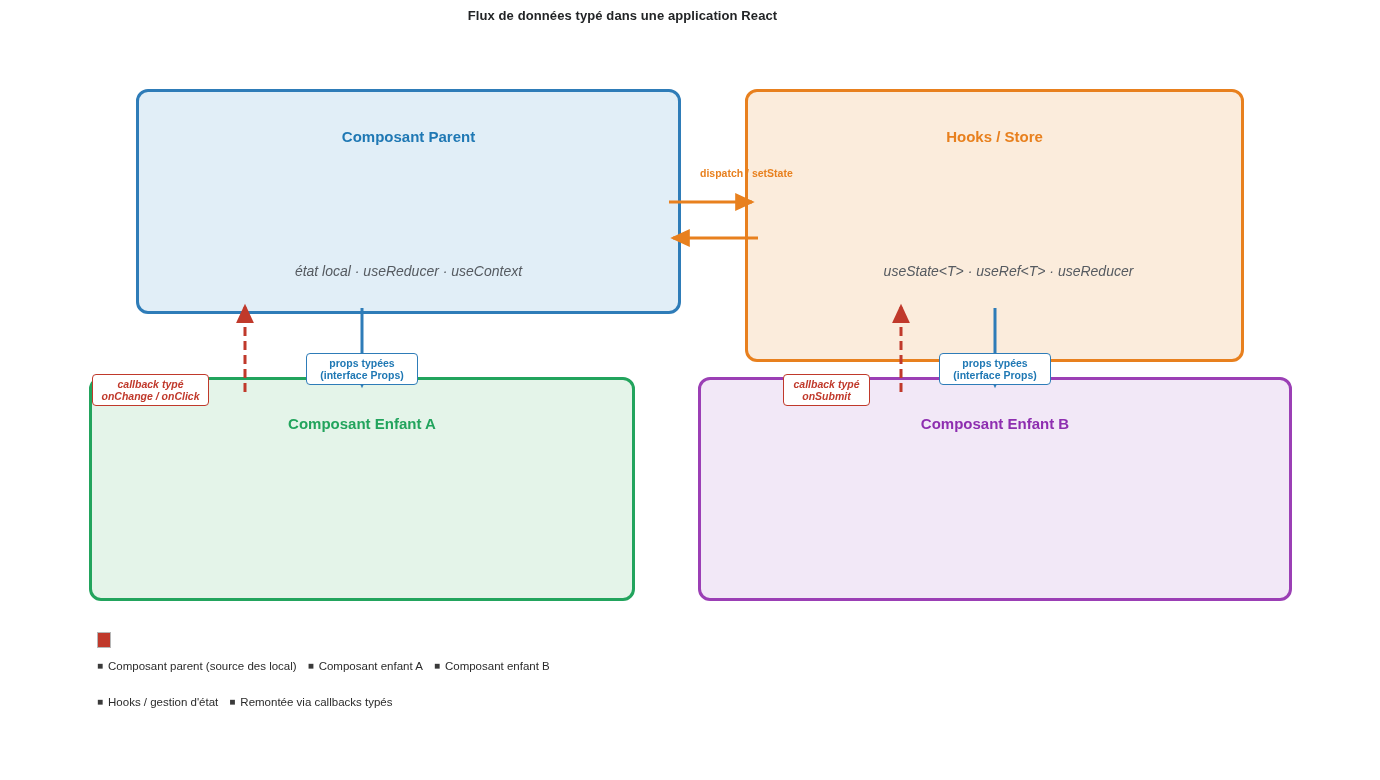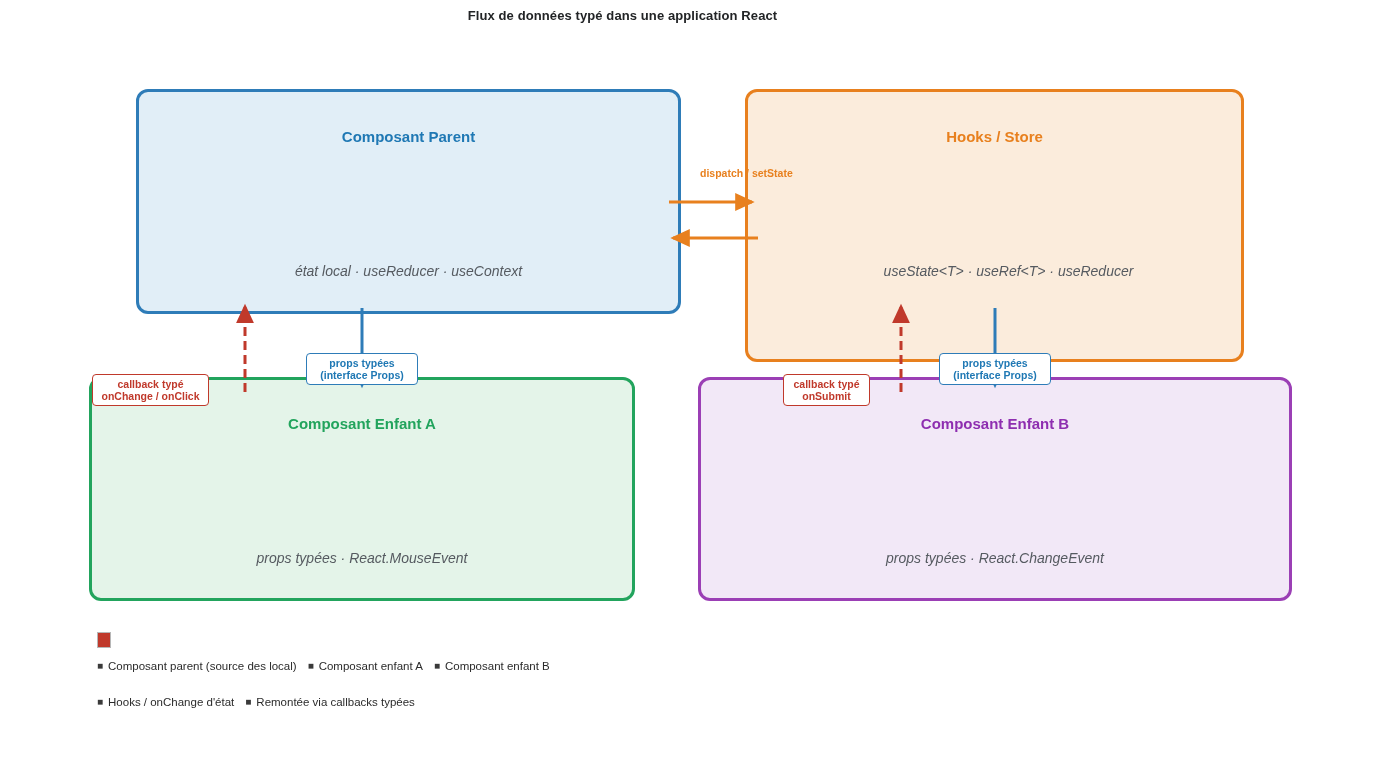--- a/index.html
+++ b/index.html
@@ -96,20 +96,21 @@
     padding: 3px 5px;
     white-space: pre-line;
   }
   .chip-props {
     border-color: #2e7cb8;
     color: #1f78b4;
   }
   .chip-callback {
     border-color: #c0392b;
     color: #c0392b;
+    font-style: italic;
   }
   #chip-props-a    { left: 306px; top: 353px; width: 112px; }
   #chip-props-b    { left: 939px; top: 353px; width: 112px; }
   #chip-callback-a { left: 92px;  top: 374px; width: 117px; }
   #chip-callback-b { left: 783px; top: 374px; width: 87px;  }
 
   #label-dispatch {
     position: absolute;
     left: 656px; top: 167px;
     font-size: 10.5px;
@@ -169,26 +170,24 @@
   <div class="node-sub">état local · useReducer · useContext</div>
 </div>
 
 <div class="node" id="node-hooks" style="border-color: rgb(232, 128, 30); background: rgb(251, 236, 220);">
   <div class="node-title">Hooks / Store</div>
   <div class="node-sub">useState&lt;T&gt; · useRef&lt;T&gt; · useReducer</div>
 </div>
 
 <div class="node" id="node-child-a" style="border-color: rgb(34, 164, 93); background: rgb(228, 244, 233);">
   <div class="node-title">Composant Enfant A</div>
-  <div class="node-sub">props typées · React.MouseEvent</div>
 </div>
 
 <div class="node" id="node-child-b" style="border-color: rgb(155, 63, 181); background: rgb(242, 232, 247);">
   <div class="node-title">Composant Enfant B</div>
-  <div class="node-sub">props typées · React.ChangeEvent</div>
 </div>
 
 <svg id="arrow-layer" viewBox="0 0 1380 780">
   <defs>
     <marker id="ah-orange" markerWidth="7" markerHeight="7" refX="5.6" refY="3" orient="auto">
       <path d="M0,0 L6.5,3 L0,6 Z" fill="#e8801e"></path>
     </marker>
     <marker id="ah-orange-l" markerWidth="7" markerHeight="7" refX="5.6" refY="3" orient="auto">
       <path d="M0,0 L6.5,3 L0,6 Z" fill="#e8801e"></path>
     </marker>
@@ -236,20 +235,20 @@
         <span>Composant enfant A</span>
       </span>
       <span class="legend-item">
         <span class="legend-bullet">■</span>
         <span>Composant enfant B</span>
       </span>
     </div>
   <div class="legend-row" id="legend-row-2">
       <span class="legend-item">
         <span class="legend-bullet">■</span>
-        <span>Hooks / onChange d'état</span>
-      </span>
-      <span class="legend-item">
-        <span class="legend-bullet">■</span>
-        <span>Remontée via callbacks typées</span>
+        <span>Hooks / gestion d'état</span>
+      </span>
+      <span class="legend-item">
+        <span class="legend-bullet">■</span>
+        <span>Remontée via callbacks typés</span>
       </span>
     </div>
 </div>
 
 </body></html>

